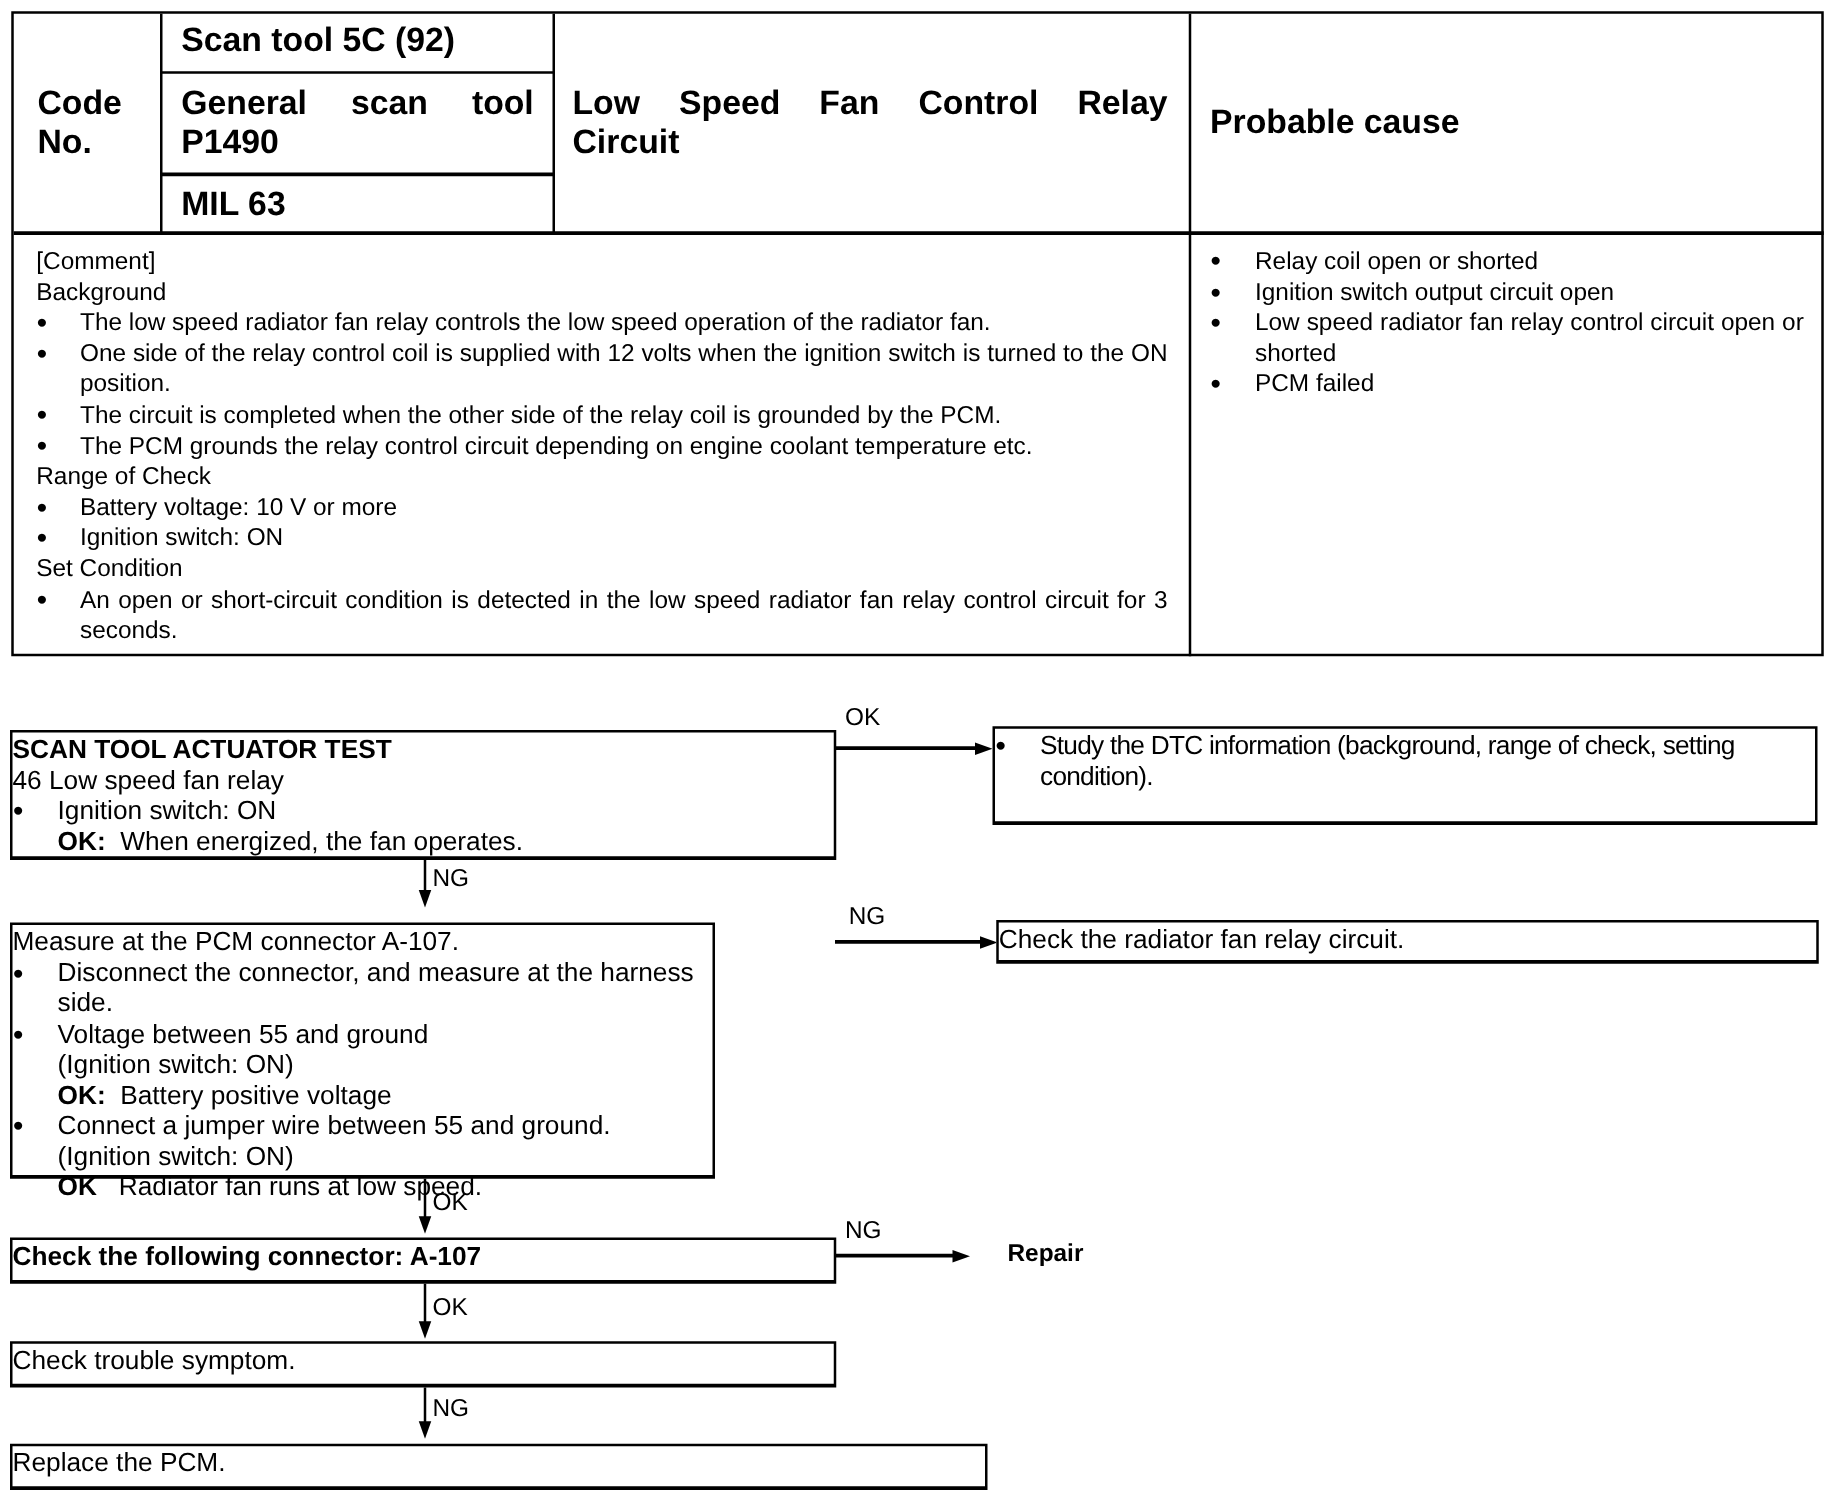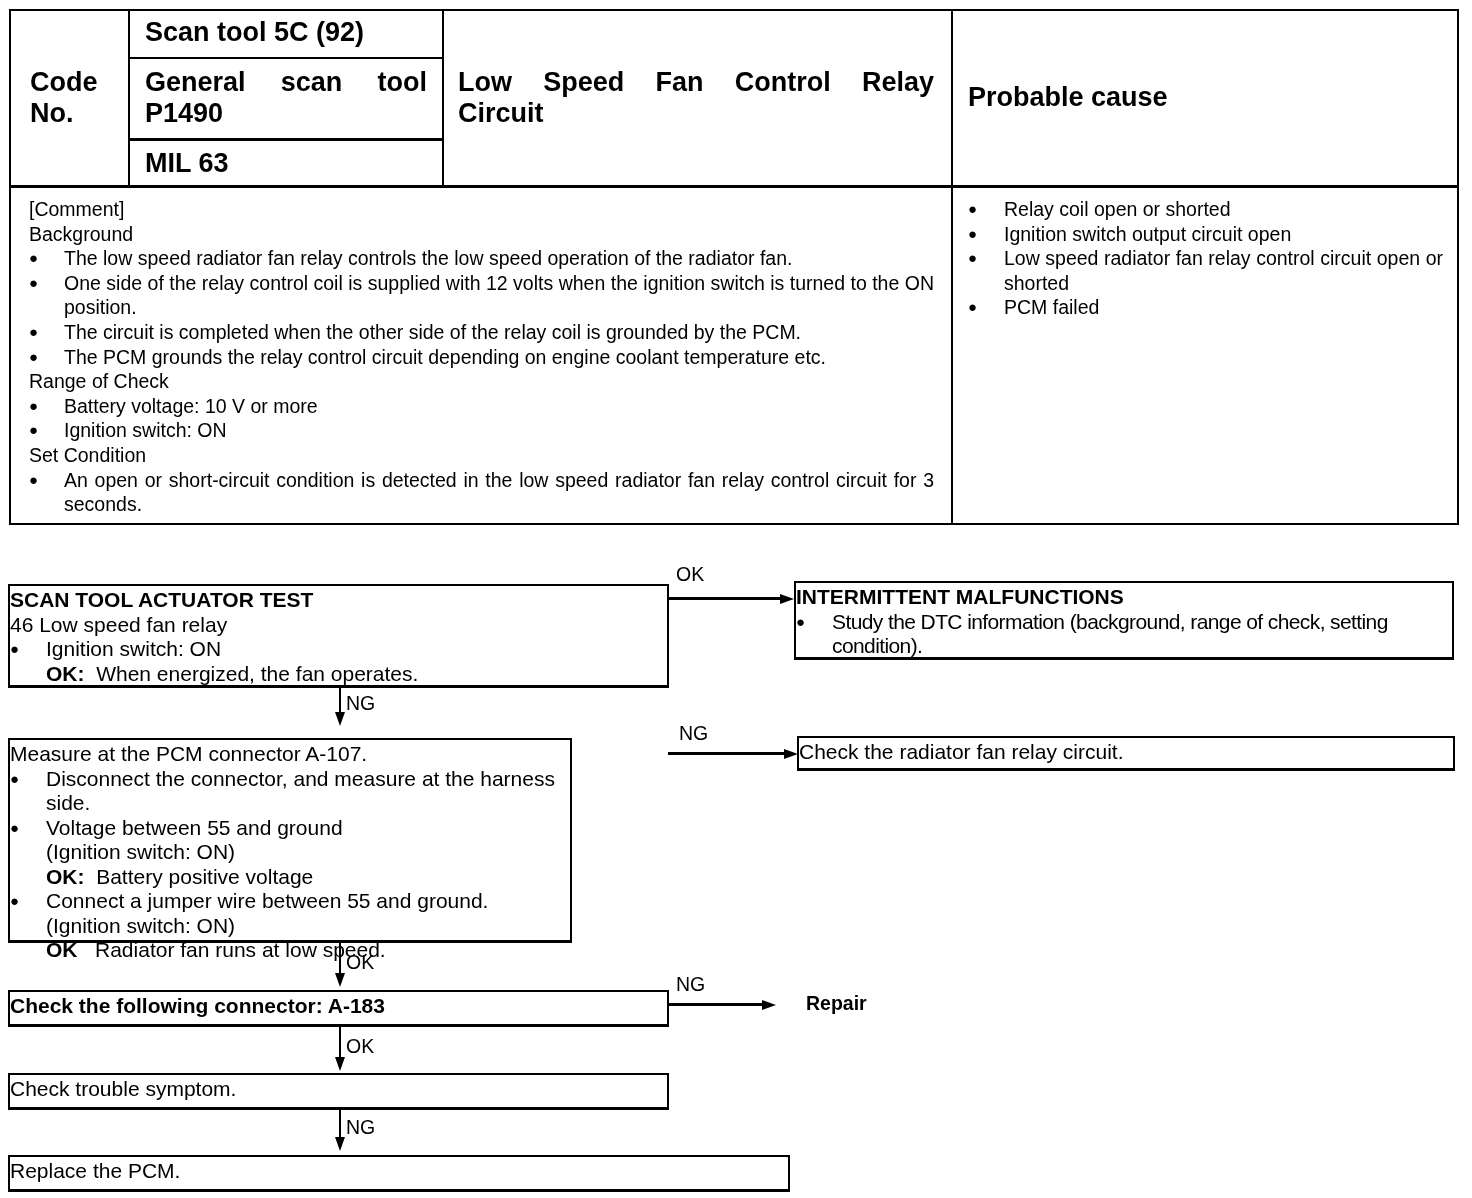--- a/index.html
+++ b/index.html
@@ -77,21 +77,20 @@
   <div class="b">SCAN TOOL ACTUATOR TEST</div>
   <div>46 Low speed fan relay</div>
   <div class="li">Ignition switch: ON</div>
   <div class="ind"><span class="b">OK:</span>&nbsp; <span>When energized, the fan operates.</span></div>
 </div>
 
 <div class="lbl" style="left:676px;top:563px;">OK</div>
 <div class="hline" style="left:668px;top:597px;width:114px;"></div>
 <div class="arrow-r" style="left:780px;top:594px;"></div>
 <div class="box" style="left:794px;top:581px;width:660px;height:79px;">
-  <div class="b">INTERMITTENT MALFUNCTIONS</div>
   <div class="li" style="letter-spacing:-0.6px;">Study the DTC information (background, range of check, setting condition).</div>
 </div>
 
 <div class="vline" style="left:339px;top:688px;height:26px;"></div>
 <div class="arrow-d" style="left:335px;top:712px;"></div>
 <div class="lbl" style="left:346px;top:692px;">NG</div>
 
 <div class="box" style="left:8px;top:738px;width:564px;height:205px;">
   <div>Measure at the PCM connector A-107.</div>
   <div class="li">Disconnect the connector, and measure at the harness side.</div>
@@ -108,21 +107,21 @@
 <div class="arrow-r" style="left:784px;top:749px;"></div>
 <div class="box" style="left:797px;top:736px;width:658px;height:35px;">
   <div>Check the radiator fan relay circuit.</div>
 </div>
 
 <div class="vline" style="left:339px;top:943px;height:32px;"></div>
 <div class="arrow-d" style="left:335px;top:973px;"></div>
 <div class="lbl" style="left:346px;top:951px;">OK</div>
 
 <div class="box" style="left:8px;top:990px;width:661px;height:37px;">
-  <div class="b">Check the following connector: A-183</div>
+  <div class="b">Check the following connector: A-107</div>
 </div>
 <div class="lbl" style="left:676px;top:973px;">NG</div>
 <div class="hline" style="left:668px;top:1003px;width:96px;"></div>
 <div class="arrow-r" style="left:762px;top:1000px;"></div>
 <div class="lbl b" style="left:806px;top:992px;">Repair</div>
 
 <div class="vline" style="left:339px;top:1027px;height:32px;"></div>
 <div class="arrow-d" style="left:335px;top:1057px;"></div>
 <div class="lbl" style="left:346px;top:1035px;">OK</div>
 

